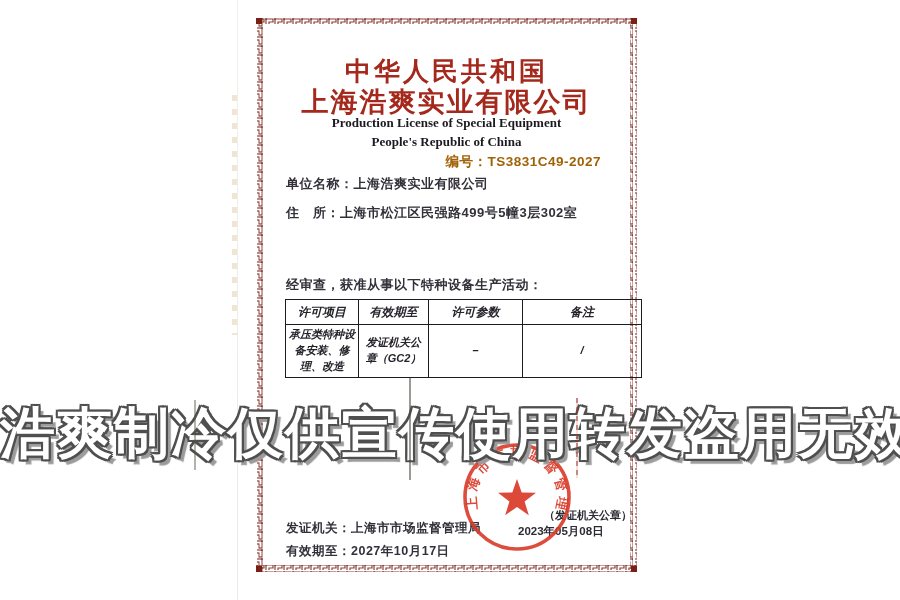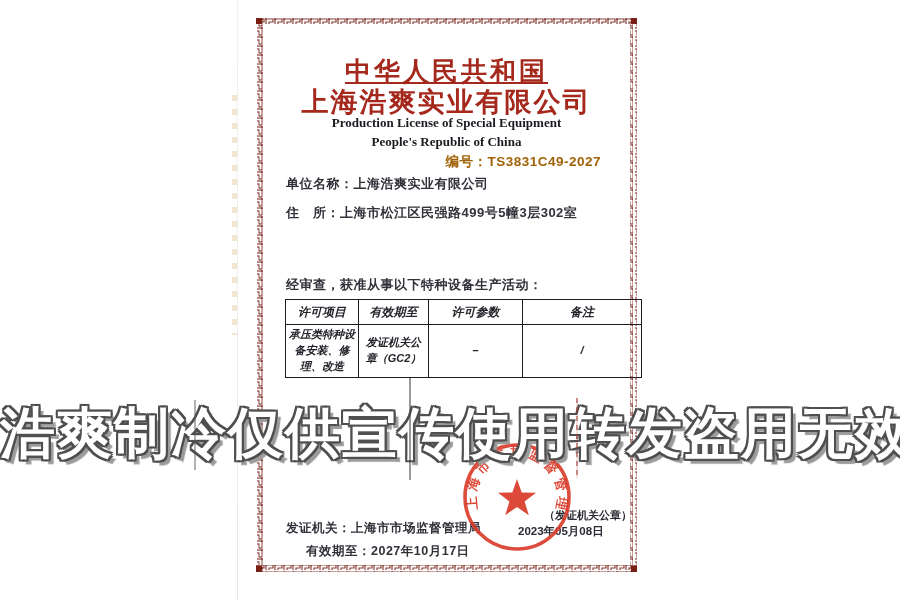--- a/index.html
+++ b/index.html
@@ -21,21 +21,21 @@
   .crease.c1 { left:194px; top:400px; height:70px; background:#5a5248; opacity:.45; }
   .crease.c2 { left:409px; top:378px; height:102px; background:#4c453e; opacity:.55; }
   .crease.c3 { left:576px; top:398px; height:80px;
     background:repeating-linear-gradient(#a0392e 0 5px, rgba(160,57,46,.25) 5px 9px); opacity:.6; }
 
   
   .cert { position:absolute; left:256px; top:18px; width:381px; height:554px; z-index:10; }
   .cert svg.border-svg { position:absolute; left:0; top:0; }
 
   .titles { position:absolute; left:0; right:0; text-align:center; }
-  .t-cn1 { top:36px; font-size:26px; font-weight:bold; letter-spacing:3px; color:#a5281c;text-decoration:underline; }
+  .t-cn1 { top:36px; font-size:26px; font-weight:bold; letter-spacing:3px; color:#a5281c; }
   .t-cn2 { top:66px; font-size:27px; font-weight:bold; letter-spacing:2px; color:#a5281c; }
   .t-en  { font-family:"Liberation Serif","DejaVu Serif",serif; font-weight:bold;
            font-size:13px; color:#1c1a20; }
   .t-en1 { top:97px; } .t-en2 { top:116px; }
 
   .license-line { position:absolute; top:135px; right:36px; font-size:13.5px;
     font-weight:bold; color:#a16207; letter-spacing:.5px; }
 
   .field { position:absolute; left:30px; font-size:13px; font-weight:bold;
     color:#33303a; letter-spacing:.5px; white-space:nowrap; }
@@ -45,21 +45,21 @@
   table.lic { position:absolute; left:29px; top:281px; width:337px;
     border-collapse:collapse; table-layout:fixed;
     font-style:italic; color:#26232b; }
   table.lic th, table.lic td { border:1.6px solid #1d1b1f; text-align:center;
     vertical-align:middle; padding:2px 3px; }
   table.lic th { height:25px; font-size:12px; font-weight:bold; }
   table.lic td { height:52px; font-size:11px; font-weight:bold; line-height:1.45; }
   .colw1{width:73px;} .colw2{width:70px;} .colw3{width:94px;} .colw4{width:119px;}
 
   .issuer-line { top:502px; font-size:12.5px; }
-  .valid-line  { top:525px; font-size:12.5px;margin-left:20px; }
+  .valid-line  { top:525px; font-size:12.5px; }
 
   .seal-caption { position:absolute; left:288px; top:490px; font-size:11px;
     font-weight:bold; color:#2c2a33; white-space:nowrap; }
   .seal-date { position:absolute; left:262px; top:506px; font-size:11.5px;
     font-weight:bold; color:#2c2a33; white-space:nowrap; }
 
   .stamp { position:absolute; left:205px; top:423px; width:112px; height:112px; z-index:40; }
 
   .watermark { position:absolute; left:0; right:0; top:397px; z-index:50;
     text-align:center; white-space:nowrap;

